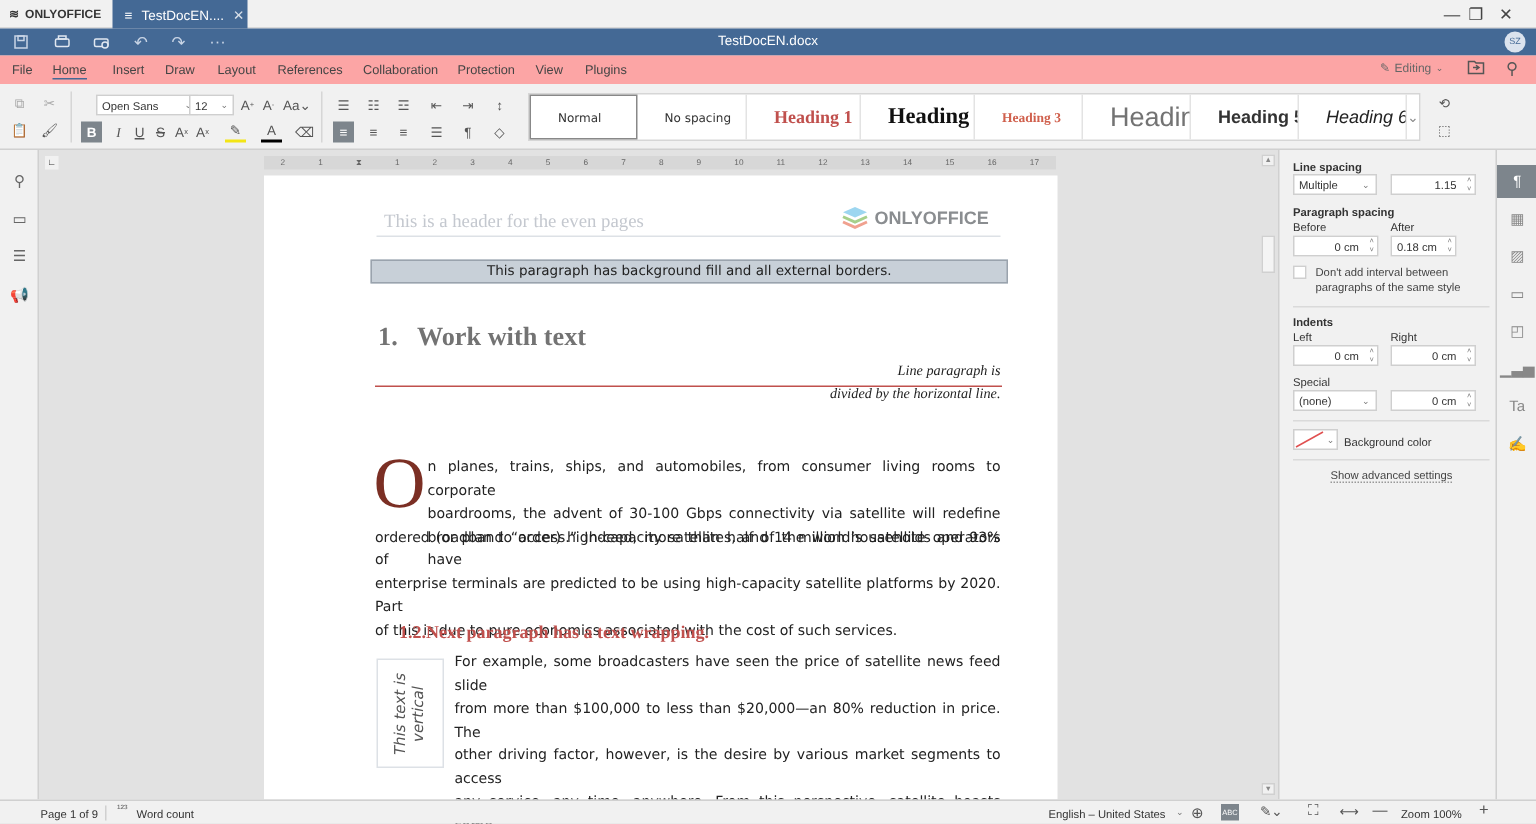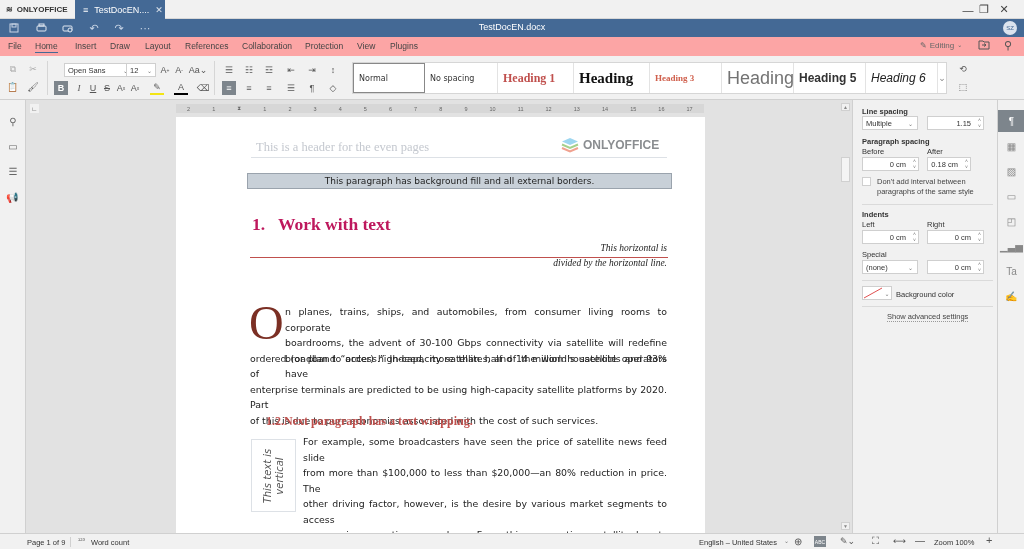--- a/index.html
+++ b/index.html
@@ -20,21 +20,21 @@
 #menubar{left:0;top:37px;width:1024px;height:19px;background:#fca5a5}
 .menu{top:4px;font-size:8.5px;color:#444}
 .menu.active{border-bottom:1px solid #446995;padding-bottom:1px}
 
 #toolbar{left:0;top:56px;width:1024px;height:44px;background:#f1f1f1;border-bottom:1px solid #d0d0d0}
 .tb{width:14px;height:14px;display:flex;align-items:center;justify-content:center;color:#555;font-size:9px}
 .tbsep{width:1px;height:34px;background:#d6d6d6;top:5px}
 .combo{height:14px;background:#fff;border:1px solid #cfcfcf;font-size:7.5px;display:flex;align-items:center;padding-left:3px;color:#333}
 .combo .arr{margin-left:auto;margin-right:3px;font-size:6px;color:#777}
 #styles{left:352px;top:62px;width:595px;height:32px;background:#fff;border:1px solid #d6d6d6;display:flex}
-.style{height:30px;border-right:1px solid #e3e3e3;display:flex;align-items:center;padding-left:5px;white-space:nowrap;overflow:hidden}
+.style{height:30px;border-right:1px solid #e3e3e3;display:flex;align-items:center;padding-left:18px;white-space:nowrap;overflow:hidden}
 .style.sel{border:1px solid #888}
 
 #leftbar{left:0;top:100px;width:26px;height:433px;background:#f1f1f1;border-right:1px solid #d0d0d0}
 .licon{left:6px;width:14px;height:14px;color:#666;font-size:10px;display:flex;align-items:center;justify-content:center}
 
 #ruler{left:176px;top:104px;width:528px;height:9px;background:#d7d7d7;font-size:5.5px;color:#666;display:flex;align-items:center;justify-content:space-around}
 #tabsel{left:30px;top:104px;width:9px;height:9px;background:#f1f1f1;font-size:6px;display:flex;align-items:center;justify-content:center}
 
 #page{left:176px;top:117px;width:529px;height:416px;background:#fff}
 .serif{font-family:"Liberation Serif",serif}
@@ -221,23 +221,23 @@
         <path d="M9 1l8 3.5-8 3.5-8-3.5z" fill="#9dd6f0"></path>
         <path d="M1 7.5l8 3.5 8-3.5" fill="none" stroke="#a6d08b" stroke-width="2"></path>
         <path d="M1 11l8 3.5 8-3.5" fill="none" stroke="#f0a18f" stroke-width="2"></path>
       </svg>
     <span style="font-size:12px;font-weight:bold;color:#8a8d90">ONLYOFFICE</span>
   </div>
   <div class="abs" style="left:75px;top:40px;width:416px;height:1px;background:#dde1e6"></div>
 
   <div class="abs sans" style="left:71px;top:56px;width:425px;height:16px;background:#c8d0d8;border:1px solid #9aa3ad;font-size:9px;color:#222;display:flex;align-items:center;justify-content:center">This paragraph has background fill and all external borders.</div>
 
-  <div class="abs serif" style="left:76px;top:97px;font-size:17.5px;font-weight:bold;color:#be185d;white-space:pre">1.   Work with text</div>
-
-  <div class="abs serif" style="right:38px;top:126px;font-size:9.5px;font-style:italic;color:#222">This horizontal is</div>
+  <div class="abs serif" style="left:76px;top:97px;font-size:17.5px;font-weight:bold;color:#737373;white-space:pre">1.   Work with text</div>
+
+  <div class="abs serif" style="right:38px;top:126px;font-size:9.5px;font-style:italic;color:#222">Line paragraph is</div>
   <div class="abs" style="left:74px;top:140px;width:418px;height:1px;background:#c0504d"></div>
   <div class="abs serif" style="right:38px;top:141px;font-size:9.5px;font-style:italic;color:#222">divided by the horizontal line.</div>
 
 
   <div class="abs serif" style="left:73px;top:178px;font-size:48px;color:#7b2f24;line-height:56px">O</div>
   <div class="abs sans" style="left:109px;top:187px;width:382px;font-size:9.4px;line-height:15.5px;color:#222;text-align:justify">
     <div style="text-align-last:justify">n planes, trains, ships, and automobiles, from consumer living rooms to  corporate</div>
     <div style="text-align-last:justify">boardrooms, the advent of 30-100 Gbps connectivity via  satellite will redefine</div>
     <div style="text-align-last:justify">broadband “access.” Indeed, more than half of the world’s satellite operators have</div>
   </div>

